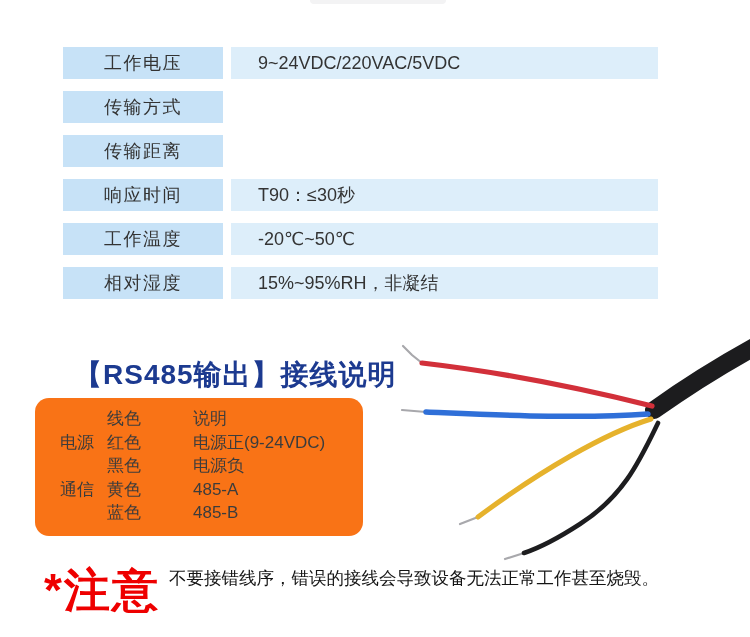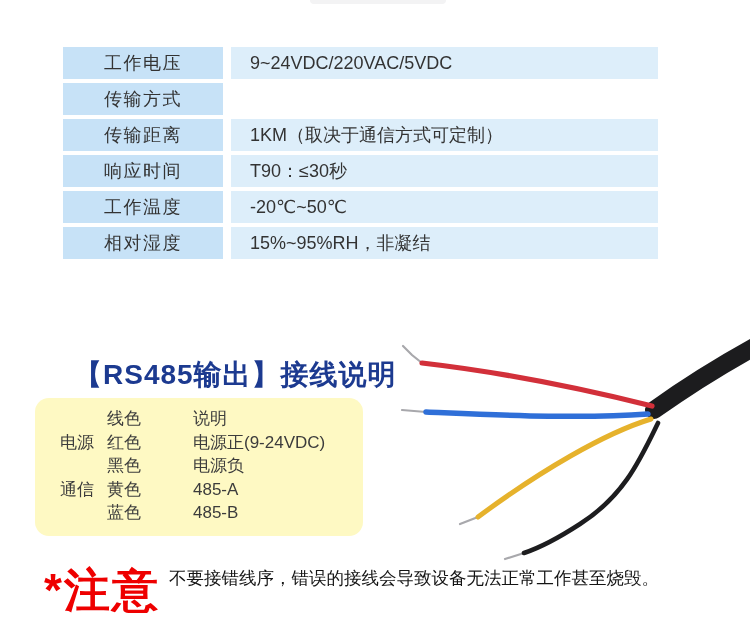--- a/index.html
+++ b/index.html
@@ -7,37 +7,37 @@
     width:750px;height:637px;position:relative;background:#ffffff;overflow:hidden;
     font-family:"Liberation Sans","DejaVu Sans",sans-serif;
   }
   
   .top-smudge{
     position:absolute;left:310px;top:0;width:136px;height:4px;
     background:#f3f3f4;border-radius:0 0 5px 5px;
   }
   
   .spec-table{position:absolute;left:63px;top:47px;width:595px;}
-  .spec-row{display:flex;height:32px;margin-bottom:4px;}
+  .spec-row{display:flex;height:32px;margin-bottom:12px;}
   .spec-label{
     width:160px;background:#c7e2f7;display:flex;align-items:center;justify-content:center;
     font-size:18px;color:#333;letter-spacing:1.5px;
   }
   .spec-value{
     flex:1;margin-left:8px;background:#ddeefa;display:flex;align-items:center;
-    padding-left:19px;font-size:18px;color:#333;
+    padding-left:27px;font-size:18px;color:#333;
   }
   
   .section-title{
     position:absolute;left:74px;top:356px;margin:0;
     font-size:28px;font-weight:bold;color:#1c3a90;letter-spacing:1px;white-space:nowrap;
   }
   .wiring-box{
     position:absolute;left:35px;top:398px;width:328px;height:138px;
-    background:#fef9c3;border-radius:14px;box-sizing:border-box;
+    background:#f97316;border-radius:14px;box-sizing:border-box;
     padding:9px 4px 0 25px;
   }
   .wiring-grid{
     display:grid;grid-template-columns:47px 86px 1fr;
     font-size:17px;color:#3c3c3c;line-height:23.5px;
   }
   .wiring-grid span{white-space:nowrap;}
   
   .wire-art{position:absolute;left:380px;top:330px;width:370px;height:245px;}
   
@@ -58,21 +58,20 @@
 <div class="spec-table">
   <div class="spec-row">
     <div class="spec-label">工作电压</div>
     <div class="spec-value">9~24VDC/220VAC/5VDC</div>
   </div>
   <div class="spec-row">
     <div class="spec-label">传输方式</div>
   </div>
   <div class="spec-row">
     <div class="spec-label">传输距离</div>
-    <div class="spec-value">1KM（取决于通信方式可定制）</div>
   </div>
   <div class="spec-row">
     <div class="spec-label">响应时间</div>
     <div class="spec-value">T90：≤30秒</div>
   </div>
   <div class="spec-row">
     <div class="spec-label">工作温度</div>
     <div class="spec-value">-20℃~50℃</div>
   </div>
   <div class="spec-row">

